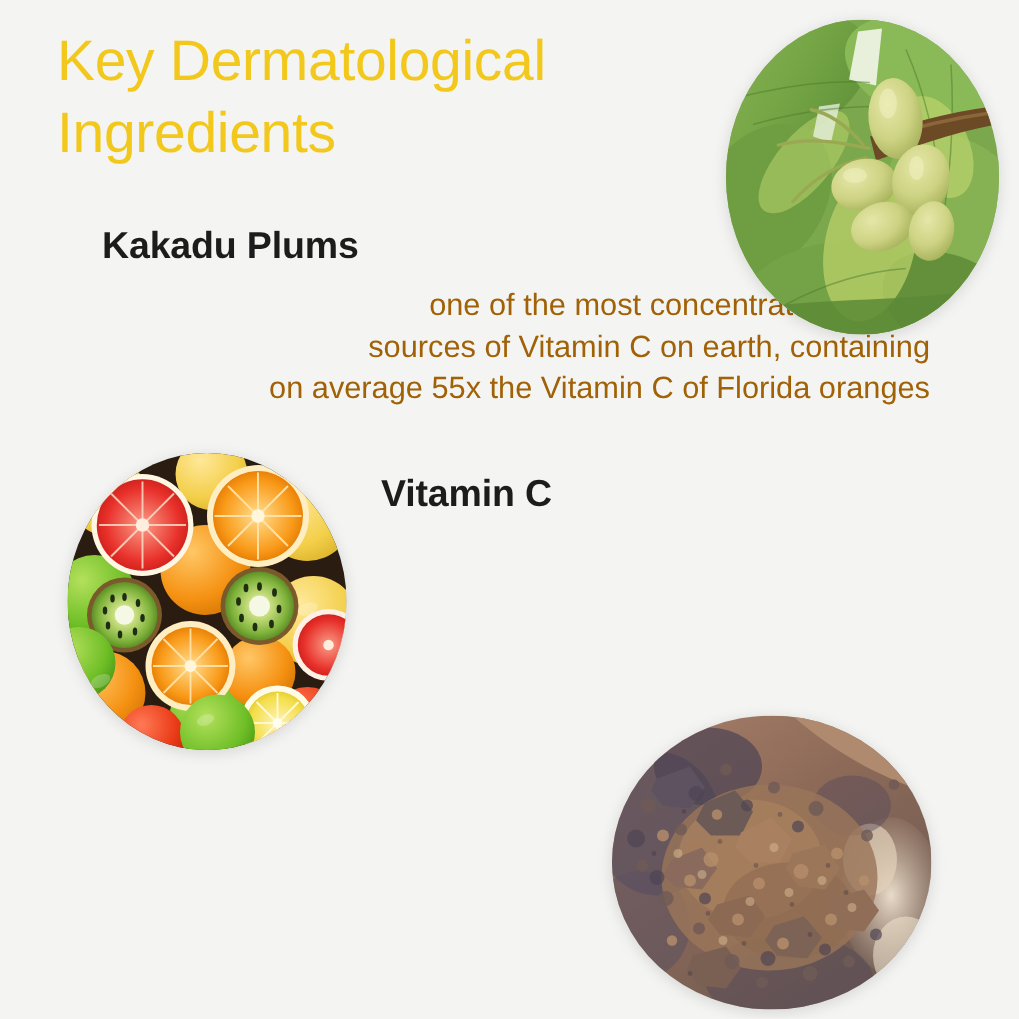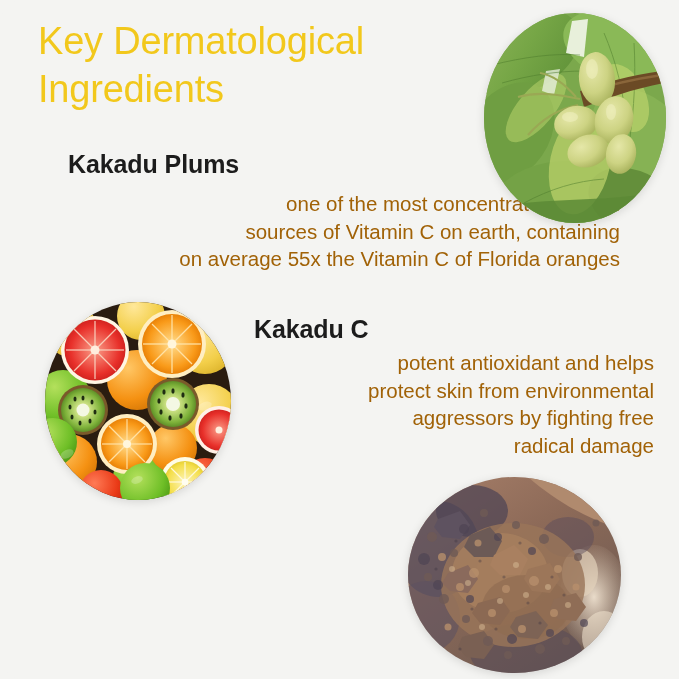--- a/index.html
+++ b/index.html
@@ -195,25 +195,21 @@
       <g fill="#f0f0c2" opacity="0.55">
         <ellipse cx="108" cy="56" rx="6" ry="10"></ellipse>
         <ellipse cx="86" cy="104" rx="8" ry="5"></ellipse>
         <ellipse cx="127" cy="99" rx="5" ry="8"></ellipse>
       </g>
 
       <path d="M0 196 C50 184 120 190 182 178 L182 210 L0 210 Z" fill="#5c8a36" opacity="0.85"></path>
     </svg>
   </div>
 
-  <div class="ing-heading v-head">Kakadu C</div>
-  <div class="ing-body v-body">potent antioxidant and helps
-protect skin from environmental
-aggressors by fighting free
-radical damage</div>
+  <div class="ing-heading v-head">Vitamin C</div>
 
   <div class="photo photo-citrus">
     <svg viewBox="0 0 186 198" preserveAspectRatio="xMidYMid slice" aria-hidden="true">
       <defs>
         <radialGradient id="orangeCut" cx="50%" cy="50%" r="50%">
           <stop offset="0%" stop-color="#fff3d4"></stop>
           <stop offset="14%" stop-color="#ffd27a"></stop>
           <stop offset="78%" stop-color="#f99a19"></stop>
           <stop offset="100%" stop-color="#e98208"></stop>
         </radialGradient>

